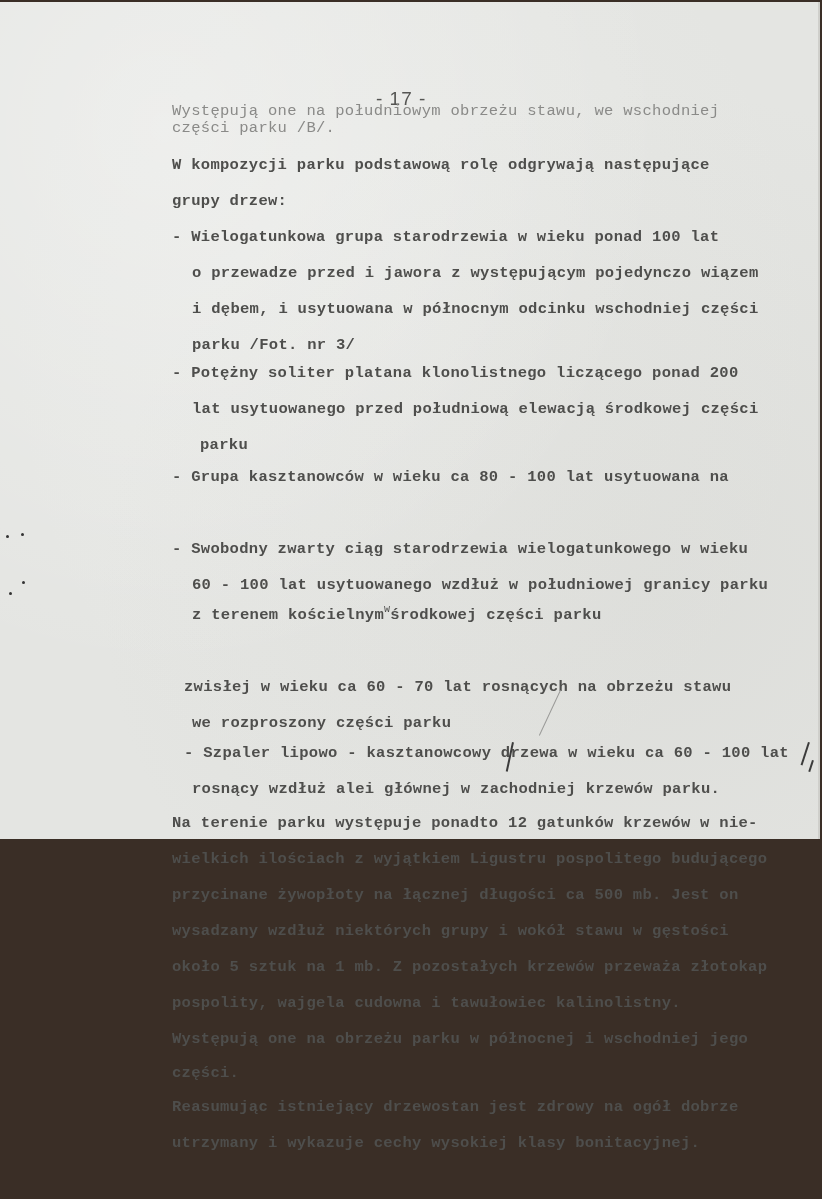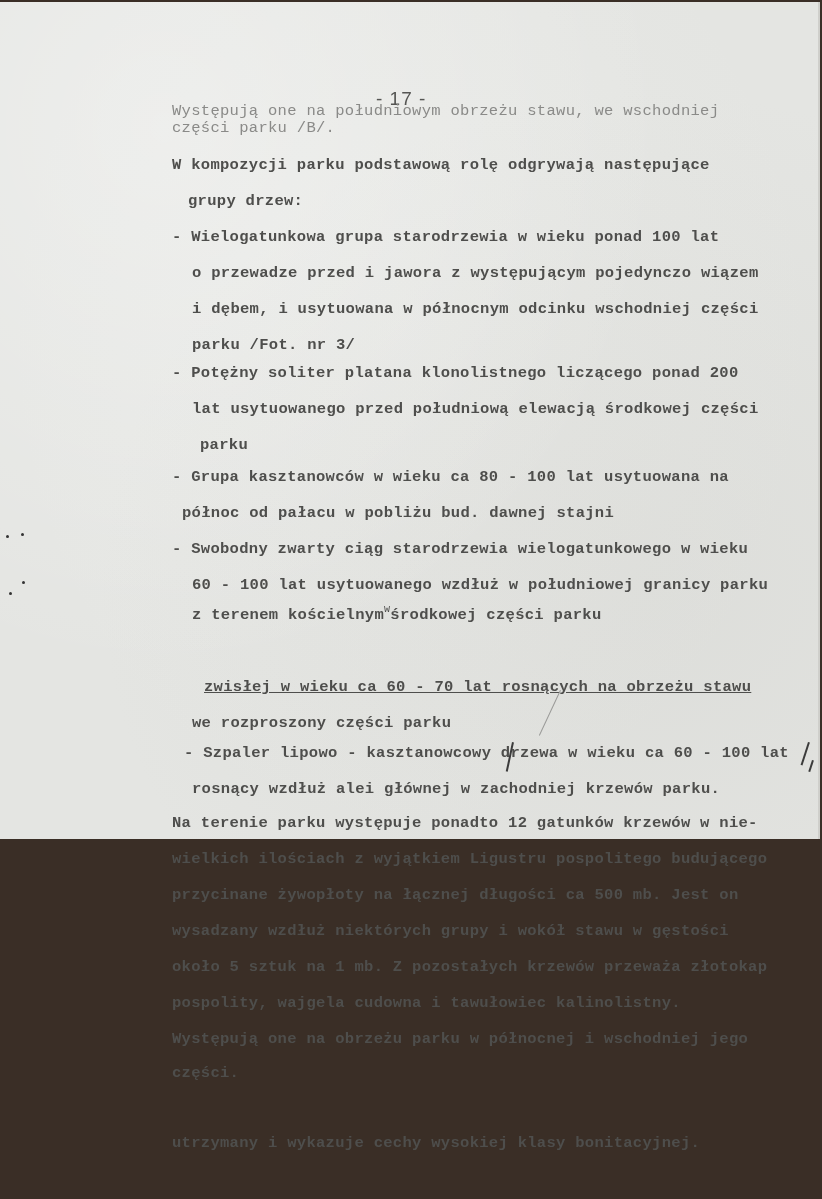--- a/index.html
+++ b/index.html
@@ -74,57 +74,57 @@
 <body>
 
 <div class="page">
 
   <div class="page-number">- 17 -</div>
 
   <div class="line faint" style="left:172px; top:100px;">Występują one na południowym obrzeżu stawu, we wschodniej</div>
   <div class="line faint" style="left:172px; top:117px;">części parku /B/.</div>
 
   <div class="line" style="left:172px; top:154px;">W kompozycji parku podstawową rolę odgrywają następujące</div>
-  <div class="line" style="left:172px; top:190px;margin-left:16px;">grupy drzew:</div>
+  <div class="line" style="left:172px; top:190px;">grupy drzew:</div>
 
   <div class="line" style="left:172px; top:226px;">- Wielogatunkowa grupa starodrzewia w wieku ponad 100 lat</div>
   <div class="line" style="left:192px; top:262px;">o przewadze przed i jawora z występującym pojedynczo wiązem</div>
   <div class="line" style="left:192px; top:298px;">i dębem, i usytuowana w północnym odcinku wschodniej części</div>
   <div class="line" style="left:192px; top:334px;">parku /Fot. nr 3/</div>
 
   <div class="line" style="left:172px; top:362px;">- Potężny soliter platana klonolistnego liczącego ponad 200</div>
   <div class="line" style="left:192px; top:398px;">lat usytuowanego przed południową elewacją środkowej części</div>
   <div class="line" style="left:200px; top:434px;">parku</div>
 
   <div class="line" style="left:172px; top:466px;">- Grupa kasztanowców w wieku ca 80 - 100 lat usytuowana na</div>
-  <div class="line" style="left:182px; top:502px;">północ od pałacu w pobliżu bud. dawnej stajni</div>
 
   <div class="line" style="left:172px; top:538px;">- Swobodny zwarty ciąg starodrzewia wielogatunkowego w wieku</div>
   <div class="line" style="left:192px; top:574px;">60 - 100 lat usytuowanego wzdłuż w południowej granicy parku</div>
   <div class="line" style="left:192px; top:602px;">
     <span>z terenem kościelnym</span><span class="superscript">w</span><span>środkowej części parku</span>
   </div>
 
-  <div class="line" style="left:204px; top:676px;text-decoration:underline;">zwisłej w wieku ca 60 - 70 lat rosnących na obrzeżu stawu</div>
+  <div class="line" style="left:184px; top:676px;">zwisłej w wieku ca 60 - 70 lat rosnących na obrzeżu stawu</div>
   <div class="line" style="left:192px; top:712px;">we rozproszony części parku</div>
 
   <div class="line" style="left:184px; top:742px;">
     <span>- Szpaler lipowo - kasztanowcowy </span><span>drzewa</span><span> w wieku ca 60 - 100 lat</span>
   </div>
   <div class="line" style="left:192px; top:778px;">rosnący wzdłuż alei głównej w zachodniej krzewów parku.</div>
 
   <div class="line" style="left:172px; top:812px;">Na terenie parku występuje ponadto 12 gatunków krzewów w nie-</div>
   <div class="line" style="left:172px; top:848px;">wielkich ilościach z wyjątkiem Ligustru pospolitego budującego</div>
   <div class="line" style="left:172px; top:884px;">przycinane żywopłoty na łącznej długości ca 500 mb. Jest on</div>
   <div class="line" style="left:172px; top:920px;">wysadzany wzdłuż niektórych grupy i wokół stawu w gęstości</div>
   <div class="line" style="left:172px; top:956px;">około 5 sztuk na 1 mb. Z pozostałych krzewów przeważa złotokap</div>
   <div class="line" style="left:172px; top:1028px;">Występują one na obrzeżu parku w północnej i wschodniej jego</div>
   <div class="line" style="left:172px; top:992px;">pospolity, wajgela cudowna i tawułowiec kalinolistny.</div>
   <div class="line" style="left:172px; top:1062px;">części.</div>
 
+  <div class="line" style="left:172px; top:1096px;">Reasumując istniejący drzewostan jest zdrowy na ogół dobrze</div>
   <div class="line" style="left:172px; top:1132px;">utrzymany i wykazuje cechy wysokiej klasy bonitacyjnej.</div>
 
   <div class="pen-mark" style="left:512px; top:740px; height:30px; transform:rotate(12deg);"></div>
   <div class="pen-mark" style="left:808px; top:740px; height:24px; transform:rotate(18deg);"></div>
   <div class="pen-mark" style="left:812px; top:758px; height:12px; transform:rotate(18deg);"></div>
   <div class="pencil-mark" style="left:560px; top:688px; height:50px; transform:rotate(25deg);"></div>
 
   <div class="margin-dot" style="left:6px; top:533px;"></div>
   <div class="margin-dot" style="left:21px; top:531px;"></div>
   <div class="margin-dot" style="left:9px; top:590px;"></div>

